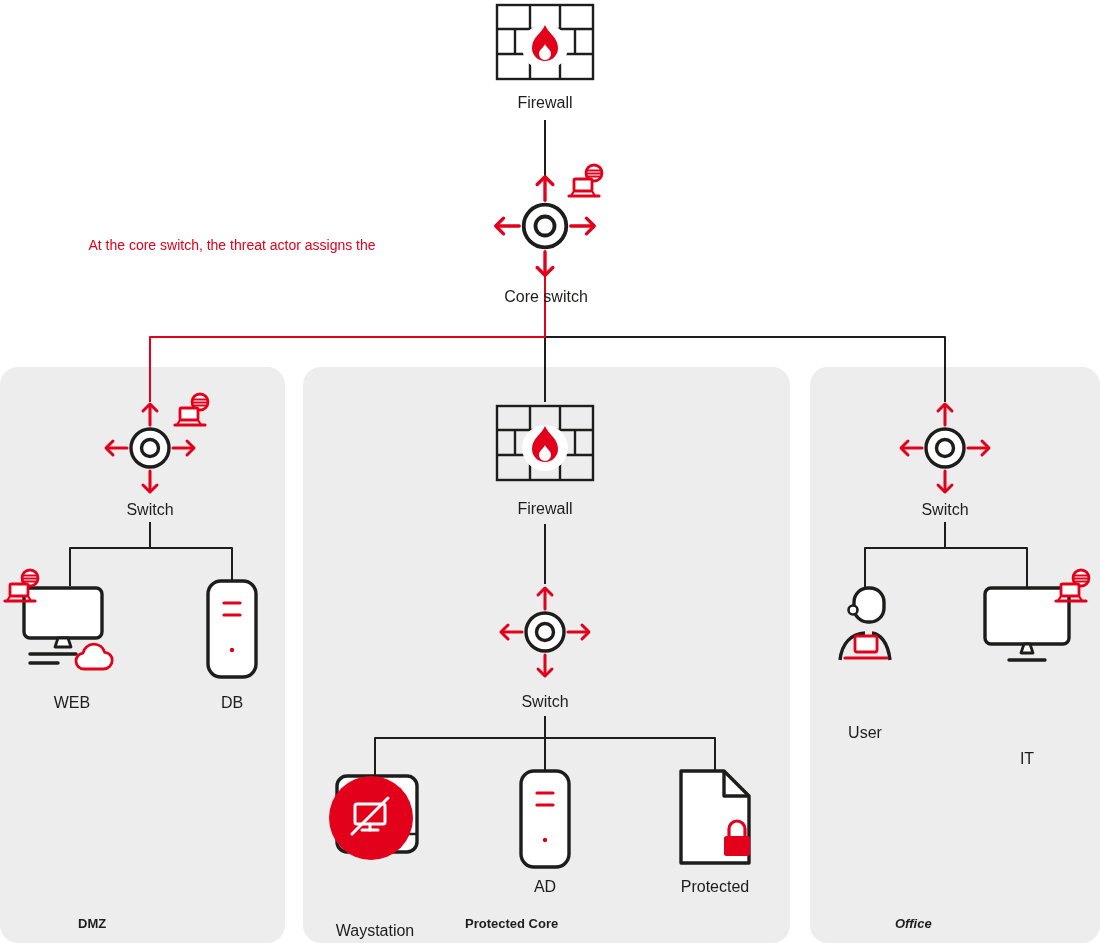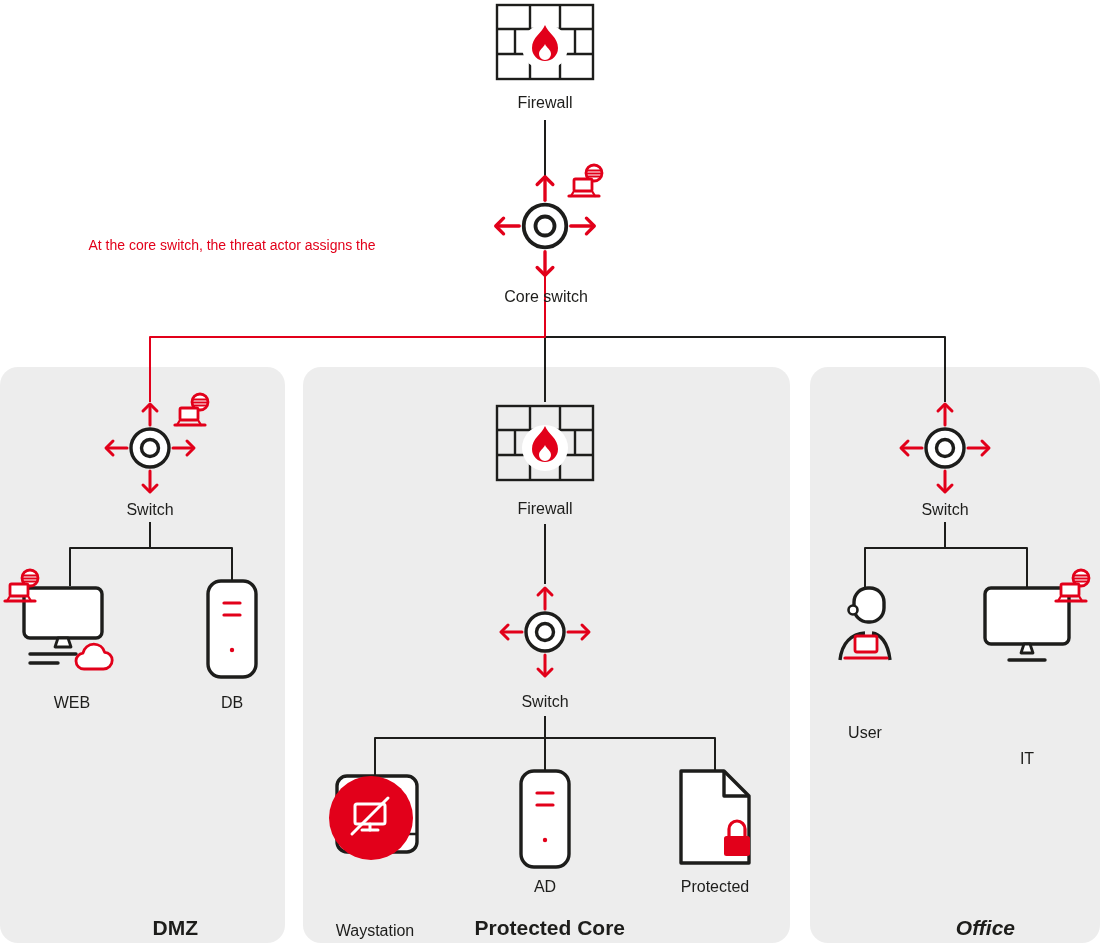--- a/index.html
+++ b/index.html
@@ -16,22 +16,22 @@
     position:absolute;background:var(--zone);border-radius:18px;z-index:0;
   }
   #lines{position:absolute;left:0;top:0;z-index:1;pointer-events:none;}
   .node{position:absolute;z-index:2;}
   .threat{position:absolute;z-index:3;}
   .lbl{
     position:absolute;z-index:2;font-size:16px;line-height:17px;
     text-align:center;color:var(--ink);
   }
   .zone-title{
-    position:absolute;z-index:2;font-size:21px;font-weight:bold;
-    text-align:right;color:var(--ink);
+    position:absolute;z-index:2;font-size:13px;font-weight:bold;
+    text-align:left;color:var(--ink);
   }
   .red-note{
     position:absolute;z-index:2;font-size:14px;line-height:17px;
     color:var(--red);
   }
   .red-note.center{text-align:center;margin-top:36px;}
   
   .sk{fill:none;stroke:var(--ink);stroke-width:3.4;stroke-linejoin:round;}
   .skf{fill:#fff;stroke:var(--ink);stroke-width:3.4;stroke-linejoin:round;}
   .skt{fill:none;stroke:var(--ink);stroke-width:2.4;}

